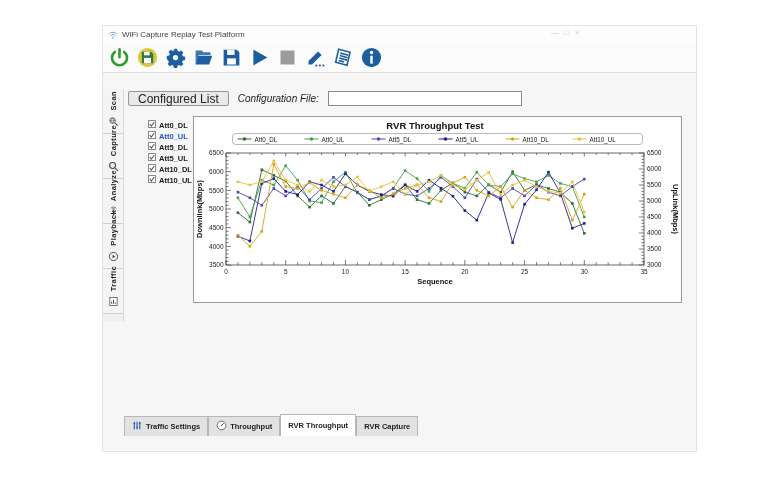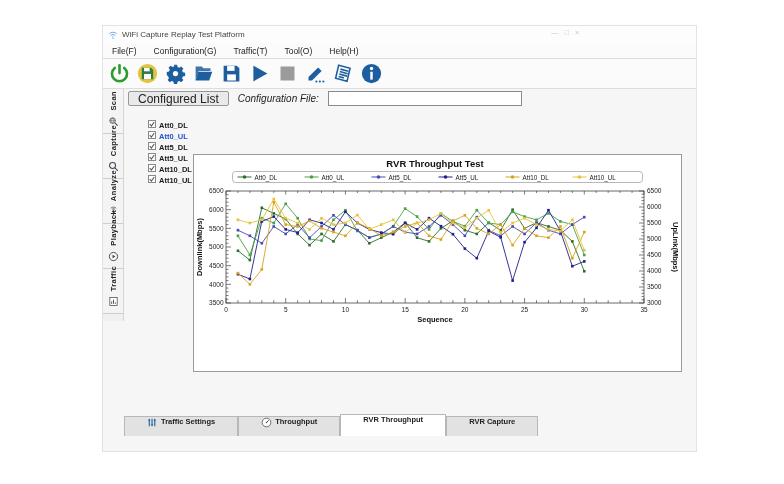--- a/index.html
+++ b/index.html
@@ -18,23 +18,23 @@
   .side-tab .rot{writing-mode:vertical-rl;transform:rotate(180deg);font-size:7.5px;font-weight:bold;color:#222;letter-spacing:.4px;}
   .side-tab svg{width:11px;height:11px;}
   .config-row{position:absolute;left:25px;top:2px;display:flex;align-items:center;gap:9px;}
   .cfg-btn{font-family:"Liberation Sans",sans-serif;font-size:12px;height:15px;padding:0 9px;background:#e9e9e9;border:1px solid #979797;border-radius:2px;color:#222;cursor:pointer;}
   .cfg-label{font-size:10px;color:#222;font-style:italic;}
   .cfg-input{width:188px;height:11px;border:1px solid #8a8a8a;font-size:8px;background:#fff;}
   .series-list{position:absolute;left:45px;top:31px;display:flex;flex-direction:column;gap:1px;}
   .sitem{display:flex;align-items:center;gap:3px;font-size:7.5px;font-weight:bold;color:#1a1a1a;cursor:pointer;height:10px;}
   .sitem svg{width:8px;height:8px;}
   .sitem.sel .lbl{color:#2053c5;}
-  .chart-panel{position:absolute;left:90px;top:27px;width:489px;height:218px;background:#fff;border:1px solid #9a9a9a;box-sizing:border-box;margin-top:38px;}
+  .chart-panel{position:absolute;left:90px;top:27px;width:489px;height:187px;background:#fff;border:1px solid #9a9a9a;box-sizing:border-box;}
   .bottom-tabs{position:absolute;left:21px;top:325px;height:22px;display:flex;align-items:flex-end;}
-  .btab{height:20px;display:flex;gap:3px;padding:0 22px;font-size:7.5px;font-weight:bold;color:#222;background:#e2e2e2;border:1px solid #b7b7b7;border-bottom:none;cursor:pointer;box-sizing:border-box;}
+  .btab{height:20px;display:flex;align-items:center;gap:3px;padding:0 7px;font-size:7.5px;font-weight:bold;color:#222;background:#e2e2e2;border:1px solid #b7b7b7;border-bottom:none;cursor:pointer;box-sizing:border-box;}
   .btab svg{width:11px;height:11px;}
   .btab.active{background:#fff;height:22px;}
   .statusbar{position:absolute;left:0;right:0;bottom:0;height:15px;border-top:1px solid #c9c9c9;background:#f8f8f8;display:flex;align-items:center;padding-left:2px;font-size:8px;color:#222;}
 </style>
 </head>
 <body>
 
 <div class="canvas">
   <div class="window">
 
@@ -46,27 +46,20 @@
           </svg>
       </span>
       <span>WiFi Capture Replay Test Platform</span>
       <div class="win-controls" id="winControls">
           <span>—</span>
           <span>□</span>
           <span>×</span>
         </div>
     </div>
 
-    <div class="menubar" id="menubar">
-        <span>File(F)</span>
-        <span>Configuration(G)</span>
-        <span>Traffic(T)</span>
-        <span>Tool(O)</span>
-        <span>Help(H)</span>
-      </div>
 
     <div class="toolbar" id="toolbar">
         <span class="tb">
           <svg viewBox="0 0 24 24" fill="none" stroke="#2e9b2e" stroke-width="3" stroke-linecap="round">
             <path d="M12 2.5v9"></path>
             <path d="M6.6 5.6a8.6 8.6 0 1 0 10.8 0"></path>
           </svg>
         </span>
         <span class="tb">
           <svg viewBox="0 0 24 24">

